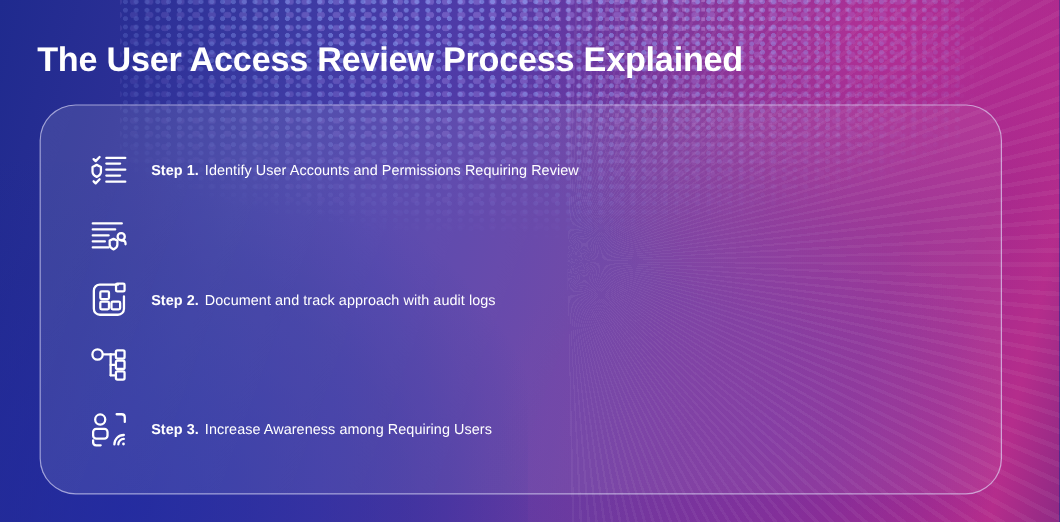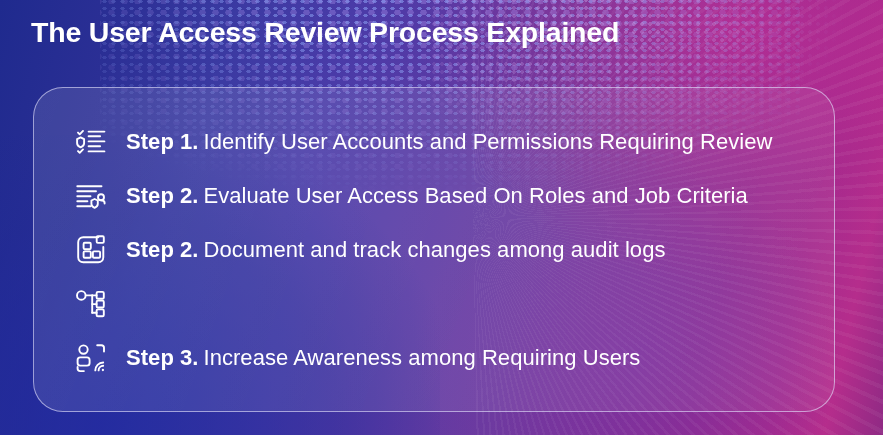--- a/index.html
+++ b/index.html
@@ -82,21 +82,21 @@
     background-size:8px 8px;
     -webkit-mask-image:radial-gradient(ellipse 70% 100% at 40% 20%, #000 0%, rgba(0,0,0,.5) 50%, rgba(0,0,0,0) 85%);
     mask-image:radial-gradient(ellipse 70% 100% at 40% 20%, #000 0%, rgba(0,0,0,.5) 50%, rgba(0,0,0,0) 85%);
   }
 
   
   .page { position:absolute; inset:0; }
 
   .title {
     position:absolute;
-    left:31px; top:16px;
+    left:31px; top:34px;
     font-size:28.5px;
     font-weight:bold;
     color:#ffffff;
     letter-spacing:-0.2px;
     white-space:nowrap;
   }
 
   .card {
     position:absolute;
     left:33px; top:87px;
@@ -123,21 +123,21 @@
   .step-icon {
     width:34px; height:34px;
     flex:0 0 34px;
     display:flex;
     align-items:center;
     justify-content:center;
   }
   .step-icon svg { display:block; }
 
   .step-text {
-    font-size:22px;
+    font-size:12px;
     color:#ffffff;
     white-space:nowrap;
     letter-spacing:.05px;
   }
   .step-label {
     font-weight:bold;
     margin-right:5px;
   }
 </style>
 </head>
@@ -183,37 +183,34 @@
           <path d="M3.3 7.2 H27.5"></path>
           <path d="M3.3 12.2 H22.0"></path>
           <path d="M3.3 17.2 H16.5"></path>
           <path d="M3.3 22.2 H13.4"></path>
           <path d="M3.3 27.2 H16.5"></path>
           <circle cx="27.0" cy="18.2" r="3.0"></circle>
           <path d="M30.6 24.6 V23.8 C30.6 22.2 29.0 21.2 27.0 21.2"></path>
           <path d="M20.6 20.0 L23.8 21.5 V25.0 C23.8 26.9 22.4 28.0 20.6 28.8 C18.8 28.0 17.4 26.9 17.4 25.0 V21.5 Z"></path>
         </svg>
       </span>
-      <span class="step-text">
-        <span class="step-label">Step 2.</span><span>Evaluate User Access Based On Roles and Job Criteria</span>
-      </span>
     </div>
 
     <div class="step-row">
       <span class="step-icon">
         <svg width="34" height="34" viewBox="0 0 34 34" fill="none" stroke="#ffffff" stroke-width="1.9" stroke-linecap="round" stroke-linejoin="round">
           <path d="M24.3 4.2 H9.2 C6.4 4.2 4.2 6.4 4.2 9.2 V24.3 C4.2 27.1 6.4 29.3 9.2 29.3 H24.3 C27.1 29.3 29.3 27.1 29.3 24.3 V14.0"></path>
           <rect x="9.6" y="9.8" width="7.2" height="6.4" rx="1.1"></rect>
           <rect x="9.6" y="18.4" width="7.2" height="6.4" rx="1.1"></rect>
           <rect x="18.9" y="18.4" width="7.2" height="6.4" rx="1.1"></rect>
           <rect x="22.7" y="3.3" width="7.1" height="6.6" rx="1.1"></rect>
         </svg>
       </span>
       <span class="step-text">
-        <span class="step-label">Step 2.</span><span>Document and track changes among audit logs</span>
+        <span class="step-label">Step 2.</span><span>Document and track approach with audit logs</span>
       </span>
     </div>
 
     <div class="step-row">
       <span class="step-icon">
         <svg width="34" height="34" viewBox="0 0 34 34" fill="none" stroke="#ffffff" stroke-width="1.9" stroke-linecap="round" stroke-linejoin="round">
           <circle cx="7.3" cy="8.4" r="4.3"></circle>
           <path d="M11.8 8.4 H18.2"></path>
           <path d="M18.2 8.4 V25.8"></path>
           <path d="M18.2 8.4 H22.6"></path>

